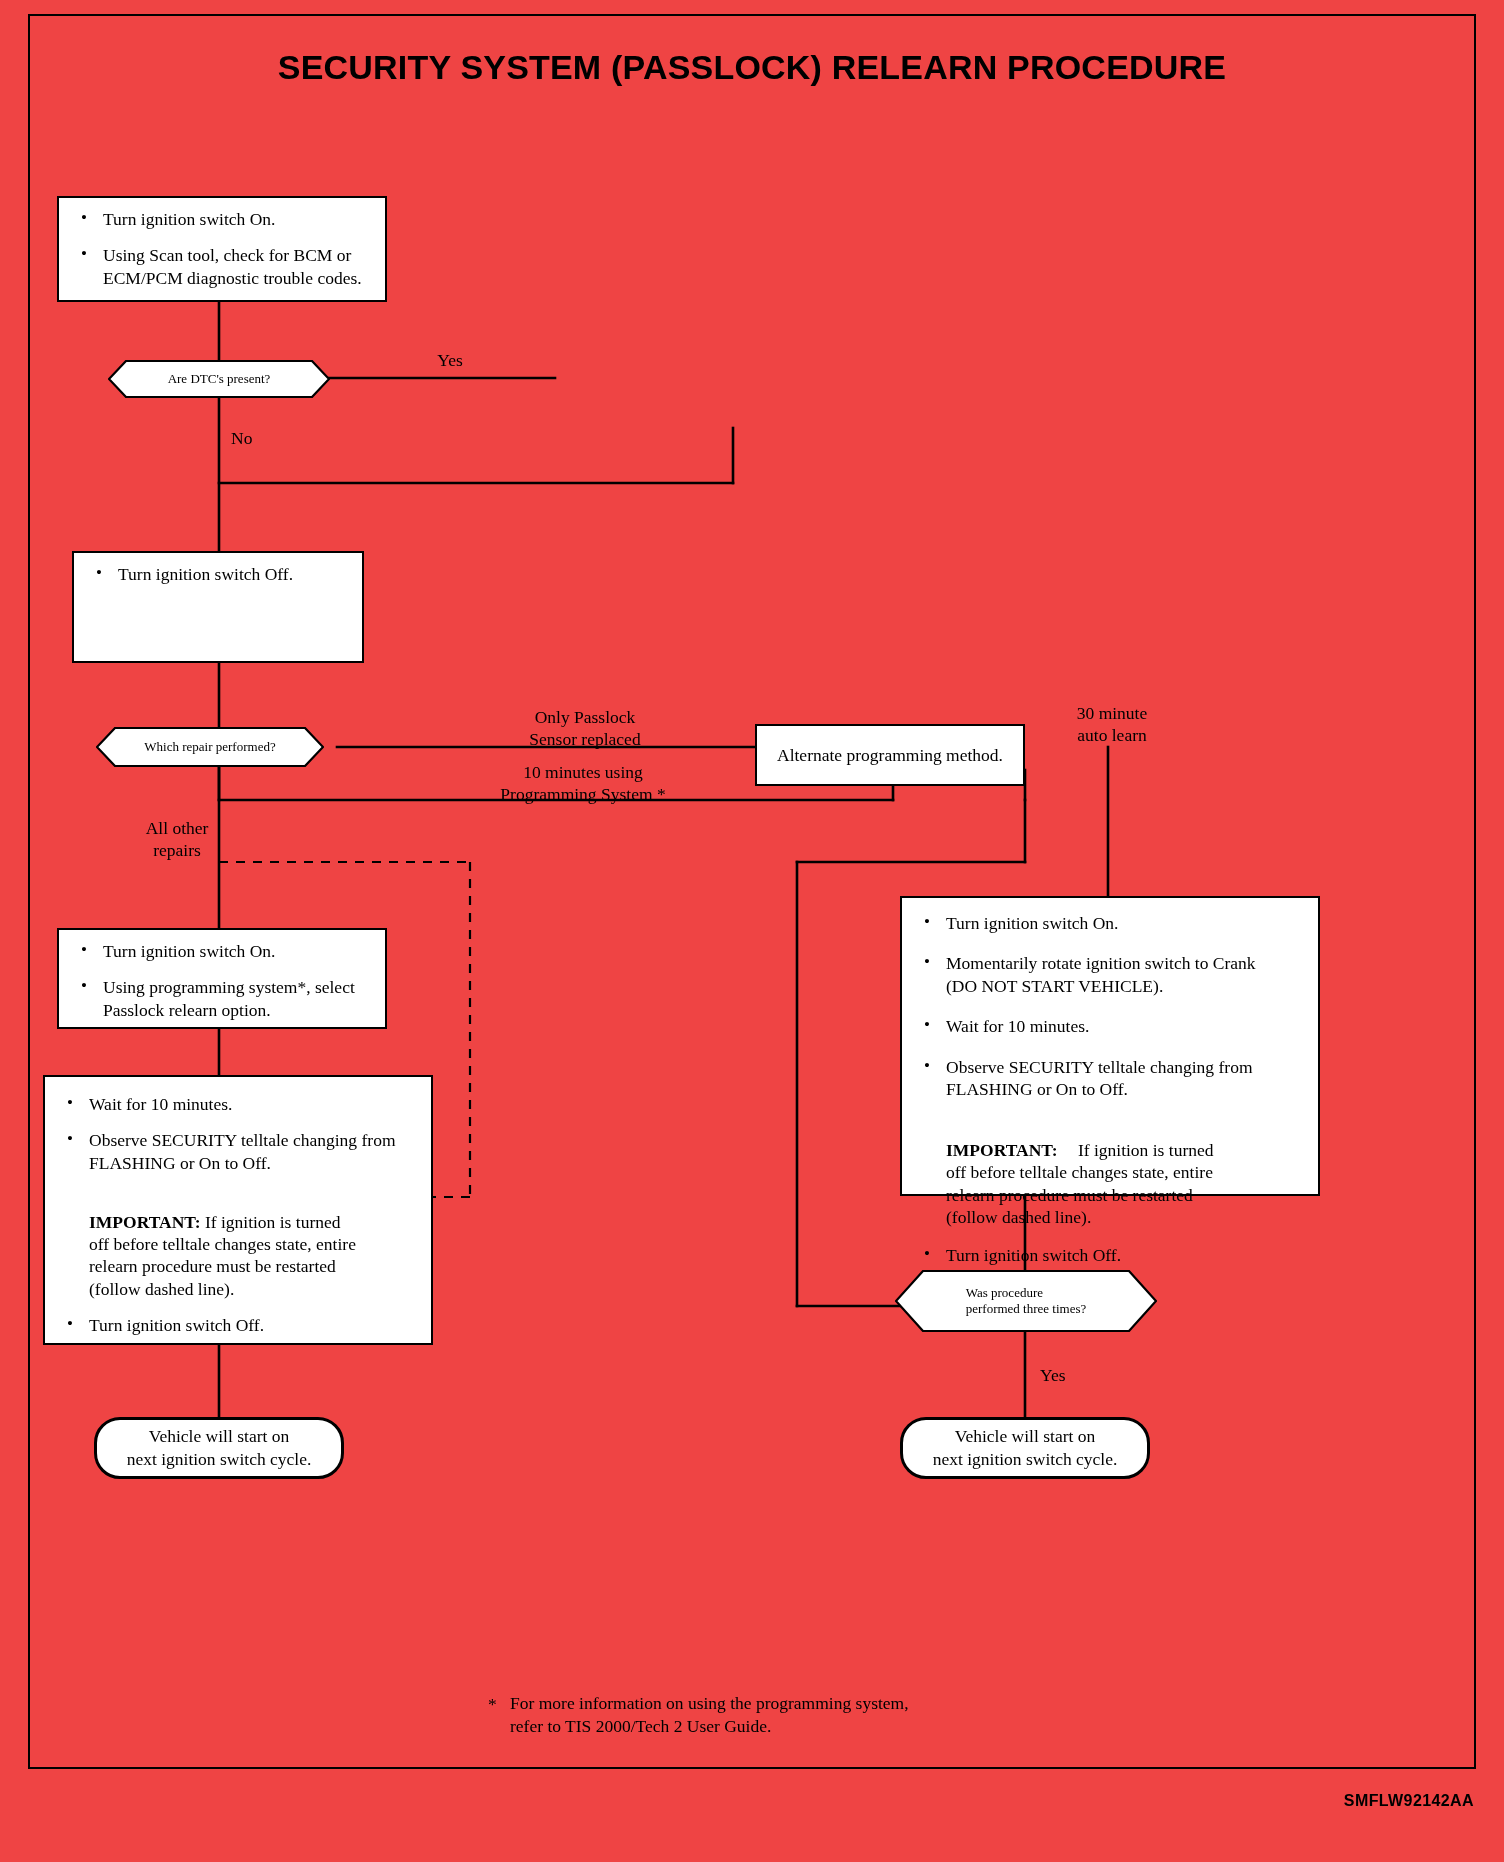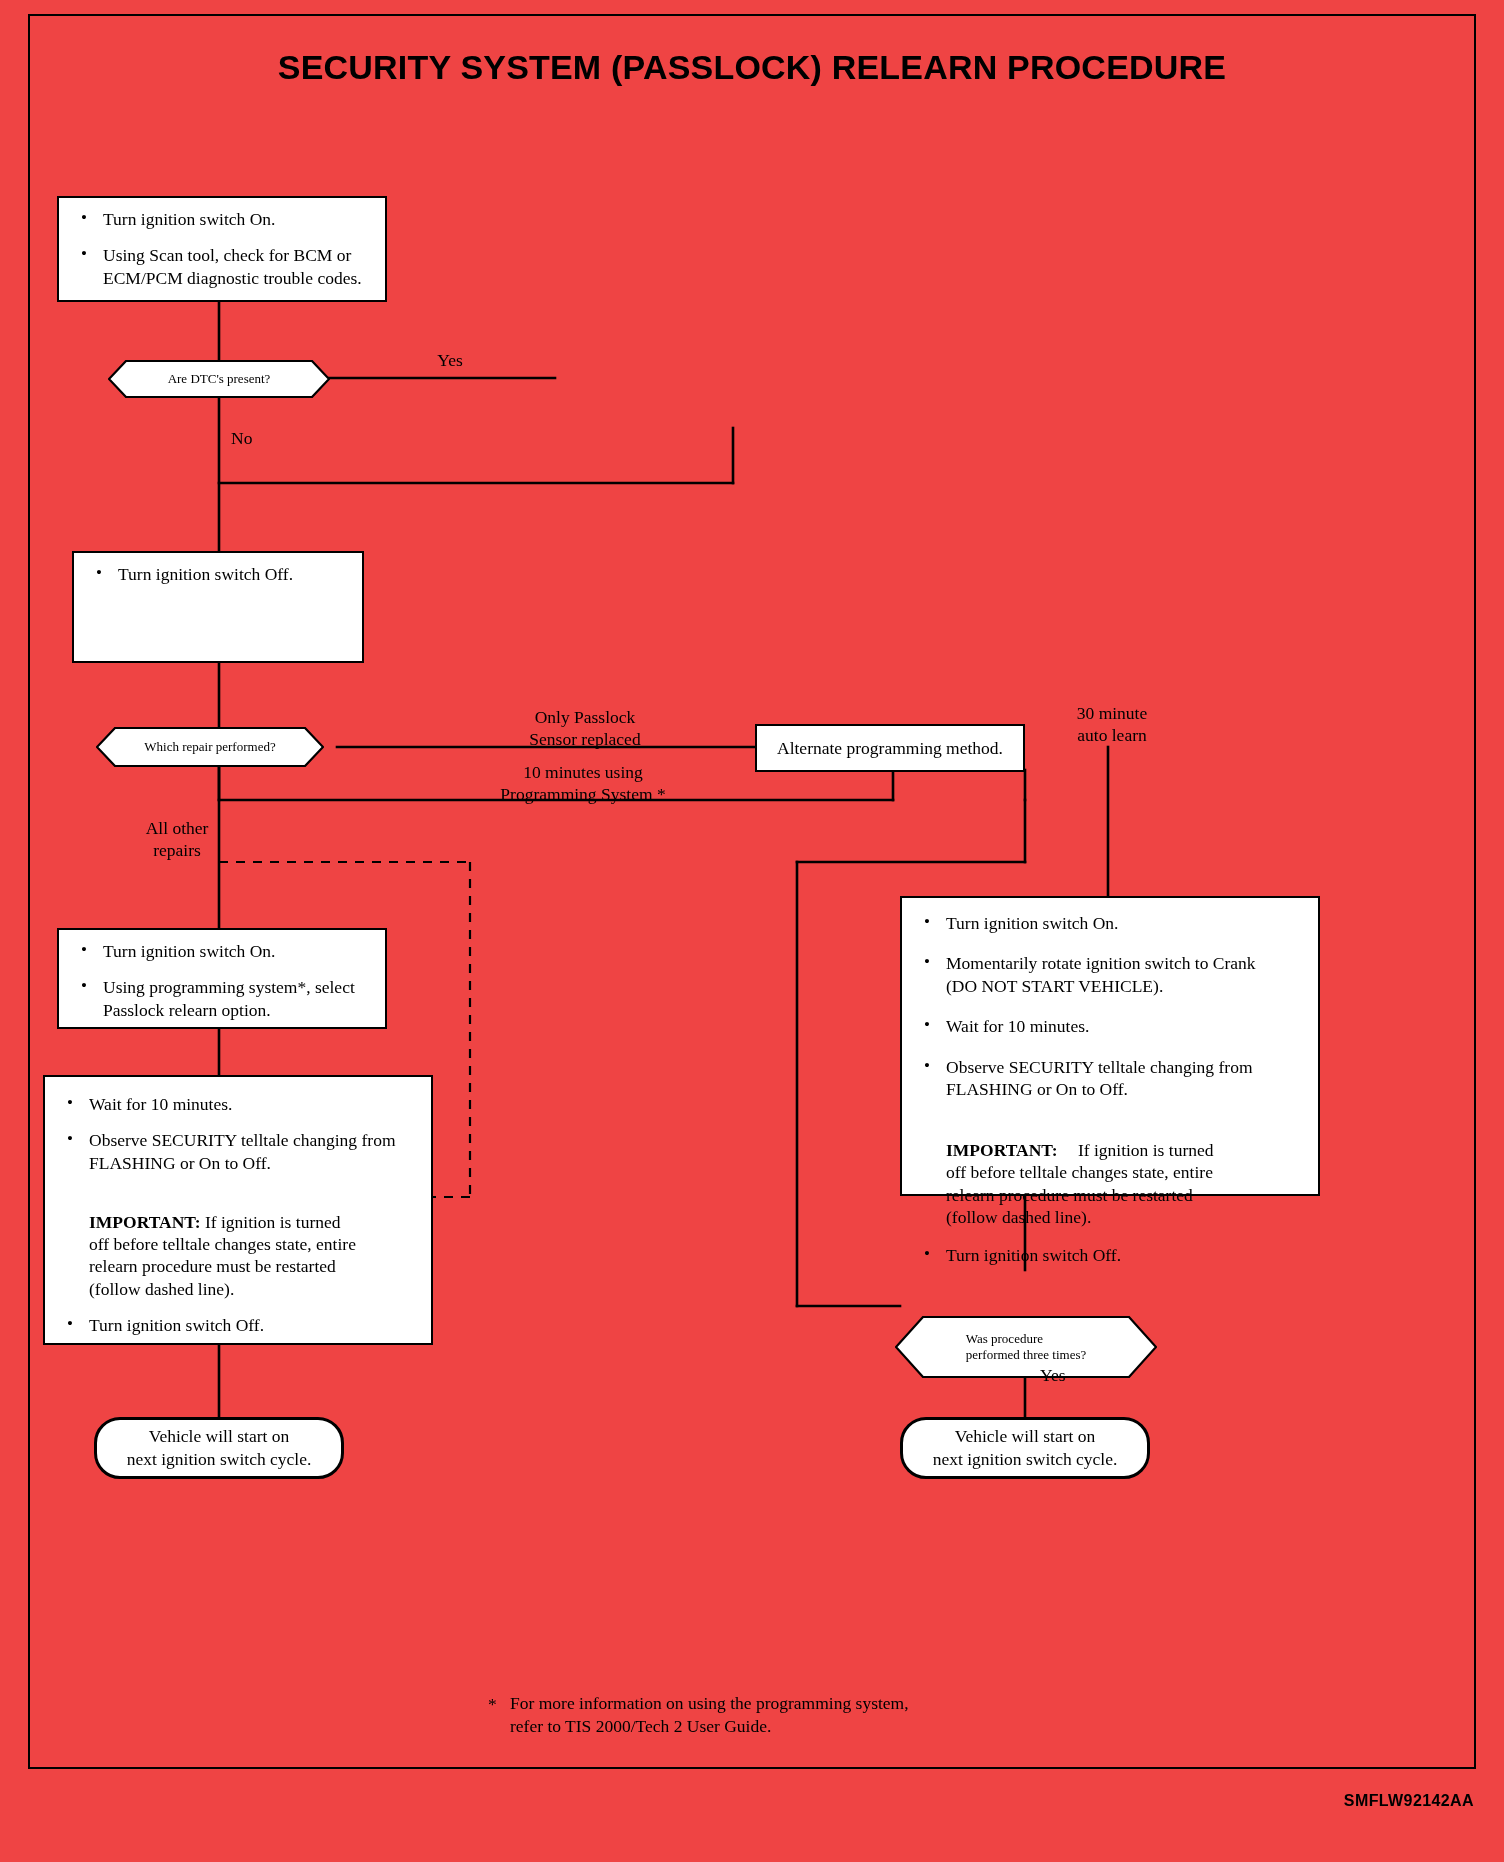--- a/index.html
+++ b/index.html
@@ -245,21 +245,21 @@
 
   <div class="edge-label" style="left:470px; top:707px; width:230px;">Only Passlock
 Sensor replaced</div>
   <div class="edge-label" style="left:458px; top:762px; width:250px;">10 minutes using
 Programming System *</div>
   <div class="edge-label" style="left:122px; top:818px; width:110px;">All other
 repairs</div>
   <div class="edge-label" style="left:1042px; top:703px; width:140px;">30 minute
 auto learn</div>
 
-  <div class="proc-box" style="left:755px; top:724px; width:270px; height:48px; display:flex; align-items:center; justify-content:center; padding:0 10px;">
+  <div class="proc-box" style="left:755px; top:724px; width:270px; height:62px; display:flex; align-items:center; justify-content:center; padding:0 10px;">
     <span style="font-size:17.5px;">Alternate programming method.</span>
   </div>
 
   <div class="proc-box" style="left:57px; top:928px; width:330px; height:101px;">
     <ul class="bullets">
       <li class="has-dot" style="white-space:pre-line;">Turn ignition switch On.</li>
       <li class="has-dot" style="white-space:pre-line;">Using programming system*, select
 Passlock relearn option.</li>
     </ul>
   </div>
@@ -290,21 +290,21 @@
       <li class="no-dot" style="white-space:pre-line; margin-bottom:16px;">
         <b>IMPORTANT:</b><span style="white-space:pre-line;margin-left:16px;"> If ignition is turned
 off before telltale changes state, entire
 relearn procedure must be restarted
 (follow dashed line).</span>
       </li>
       <li class="has-dot" style="white-space:pre-line;">Turn ignition switch Off.</li>
     </ul>
   </div>
 
-  <div class="decision" style="left:895px; top:1316px; width:262px; height:62px;">
+  <div class="decision" style="left:895px; top:1270px; width:262px; height:62px;">
     <svg class="hex-svg" viewBox="0 0 262 62" preserveAspectRatio="none">
       <polygon points="28,1 234,1 261,31 234,61 28,61 1,31" fill="#fff" stroke="#000" stroke-width="2.2"></polygon>
     </svg>
     <span class="hex-label" style="white-space:pre-line;">Was procedure
 performed three times?</span>
   </div>
 
   <div class="edge-label left-al" style="left:1040px; top:1365px; width:70px;">Yes</div>
 
   <div class="terminal" style="left:94px; top:1417px; width:250px; height:62px;">

